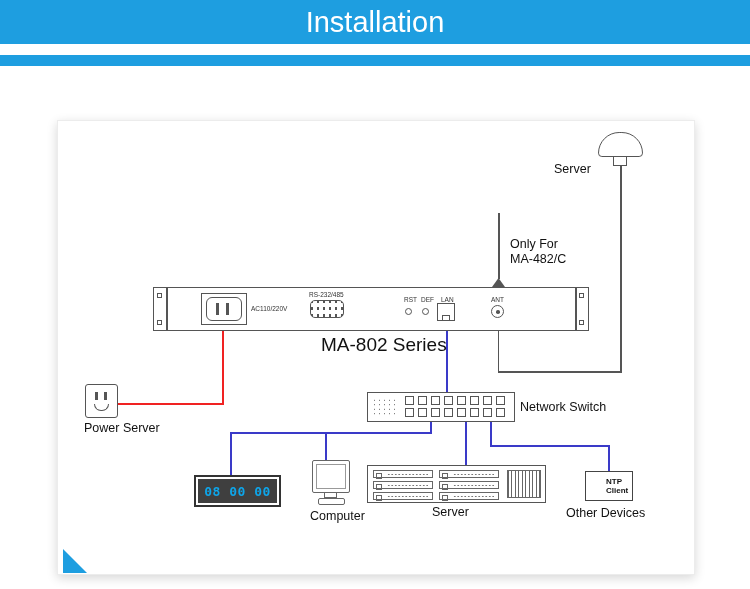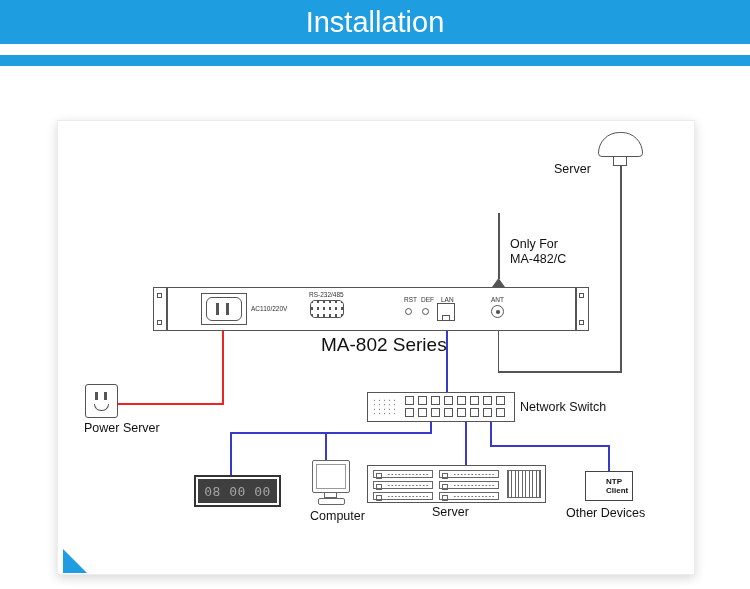--- a/index.html
+++ b/index.html
@@ -46,21 +46,21 @@
           border-top:none;border-radius:0 0 8px 8px;}
   .ps-prong{position:absolute;width:2.5px;height:8px;background:var(--outline,#555);}
   
   .vents{position:absolute;left:314px;top:277px;width:26px;height:18px;
          background-image:radial-gradient(#555 0.8px,transparent 1px);background-size:5px 4.5px;}
   .ports-row{position:absolute;left:347px;width:106px;height:9px;display:flex;gap:4px;}
   .port{width:9px;height:9px;border:1px solid var(--outline,#555);}
   
   .clock-outer{position:absolute;left:136px;top:354px;width:87px;height:32px;border:2px solid #333;background:#fff;}
   .clock-display{position:absolute;left:140px;top:358px;width:79px;height:24px;background:#3f3f3f;
-                 color:#a3a3a3;font-family:"DejaVu Sans Mono",monospace;font-weight:normal;font-size:13px;
+                 color:#0ea5e9;font-family:"DejaVu Sans Mono",monospace;font-weight:bold;font-size:13px;
                  display:flex;align-items:center;justify-content:center;letter-spacing:0.5px;}
   
   .mon-screen{position:absolute;left:254px;top:339px;width:38px;height:33px;border:1.5px solid #666;border-radius:2px;}
   .mon-screen i{position:absolute;left:3px;top:3px;right:3px;bottom:3px;border:1px solid #999;display:block;}
   .mon-neck{position:absolute;left:266px;top:372px;width:13px;height:5px;border:1.5px solid #666;border-top:none;}
   .mon-base{position:absolute;left:260px;top:377px;width:27px;height:7px;border:1.5px solid #666;border-radius:2px;}
   
   .bay{position:absolute;width:60px;height:8px;border:1px solid #666;}
   .bay::before{content:"";position:absolute;left:2px;top:1.5px;width:4px;height:4px;border:1px solid #666;}
   .bay::after{content:"";position:absolute;left:13px;right:4px;top:2px;bottom:2px;

